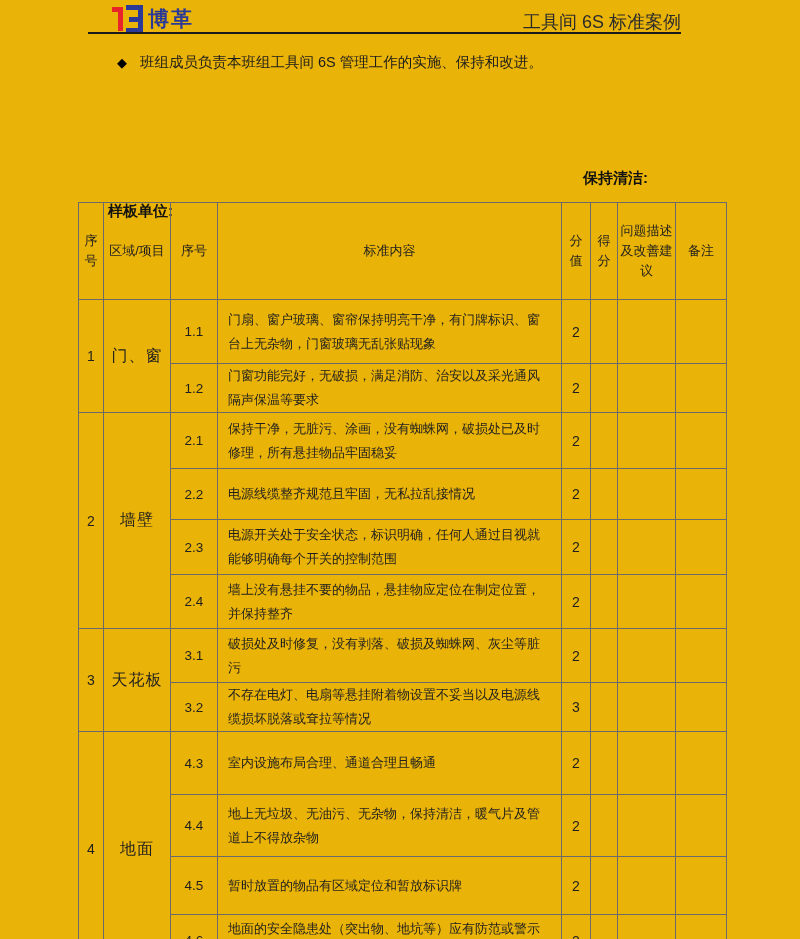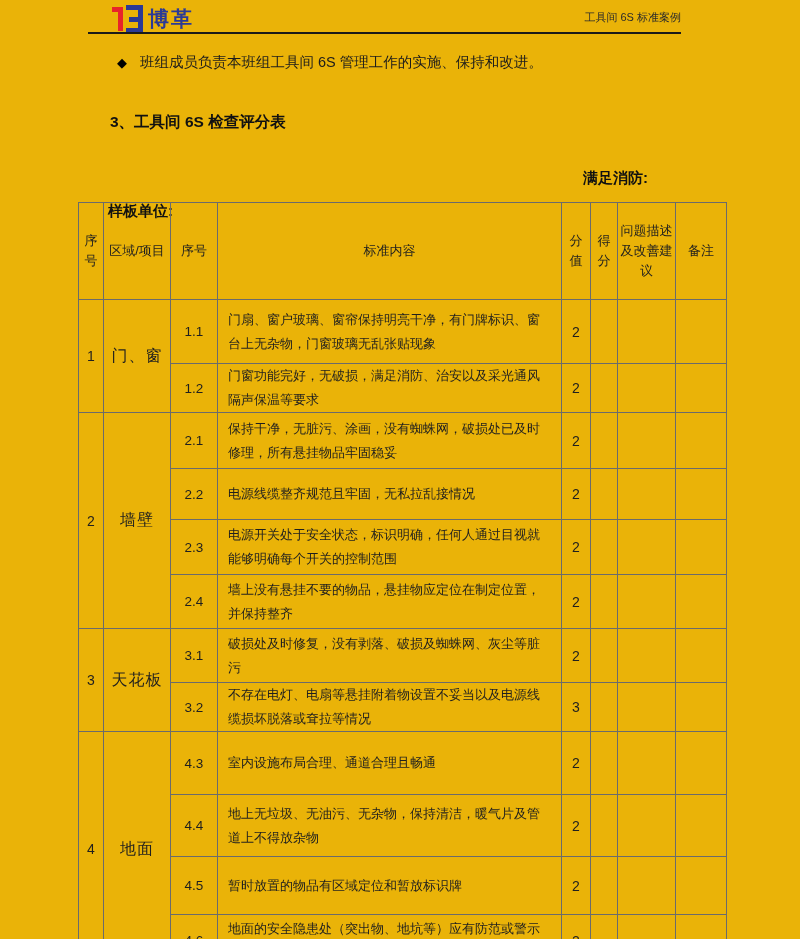--- a/index.html
+++ b/index.html
@@ -17,21 +17,21 @@
   .hdr-logo { position: absolute; left: 112px; top: 4px; display: flex; align-items: center; }
   .logo-mark { position: relative; width: 32px; height: 30px; }
   .lm-red-h  { position: absolute; left: 0;  top: 3px;  width: 11px; height: 5px;  background: #e8232a; }
   .lm-red-v  { position: absolute; left: 6px; top: 3px; width: 5px;  height: 24px; background: #e8232a; }
   .lm-blue   { position: absolute; left: 14px; top: 1px; width: 17px; height: 28px;
                border: 5px solid #2b3a96; border-left: none; }
   .lm-blue-mid { position: absolute; left: 17px; top: 13px; width: 10px; height: 5px; background: #2b3a96; }
   .logo-text { font-size: 21px; font-weight: bold; color: #2b3a96; letter-spacing: 2px; margin-left: 4px; }
   .doc-title {
     position: absolute; top: 10px; right: 119px;
-    font-size: 11px; color: #2b2b2b;
+    font-size: 18px; color: #2b2b2b;
   }
   .hdr-rule { position: absolute; left: 88px; top: 32px; width: 593px; height: 2px; background: #1a1a1a; }
 
   
   .bullet-row { position: absolute; left: 117px; top: 53px; display: flex; align-items: center; }
   .bullet-glyph { font-size: 13px; color: #000; margin-right: 13px; }
   .bullet-text { font-size: 14.5px; color: #1c1c1c; }
 
   
   .section-heading { position: absolute; left: 110px; top: 112px; font-size: 15.5px; font-weight: bold; color: #111; }
@@ -79,24 +79,23 @@
     <span class="logo-text">博革</span>
   </div>
   <div class="doc-title">工具间 6S 标准案例</div>
   <div class="hdr-rule"></div>
 
   <div class="bullet-row">
     <span class="bullet-glyph">◆</span>
     <span class="bullet-text">班组成员负责本班组工具间 6S 管理工作的实施、保持和改进。</span>
   </div>
 
-  <div class="section-heading">3、工具间 6S 检查评分表</div>
 
   <div class="label-sample">样板单位:</div>
-  <div class="label-date">满足消防:</div>
+  <div class="label-date">保持清洁:</div>
 
   <table class="score-table">
     <colgroup>
       <col style="width:25px">
         <col style="width:67px">
         <col style="width:47px">
         <col style="width:344px">
       <col style="width:29px">
         <col style="width:27px">
         <col style="width:58px">

